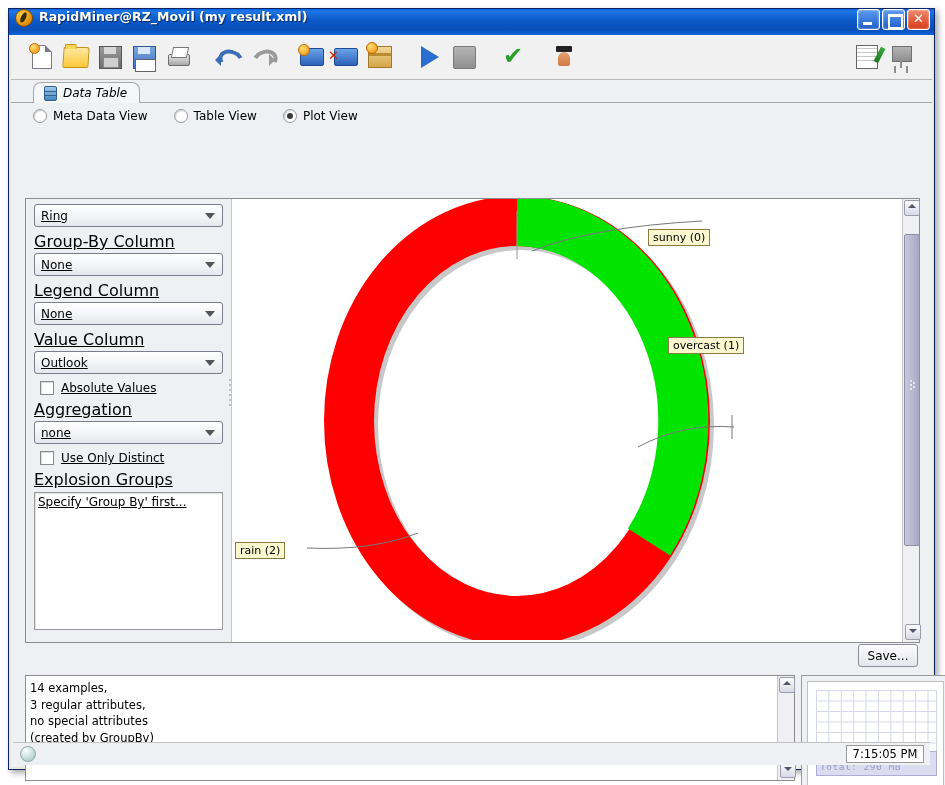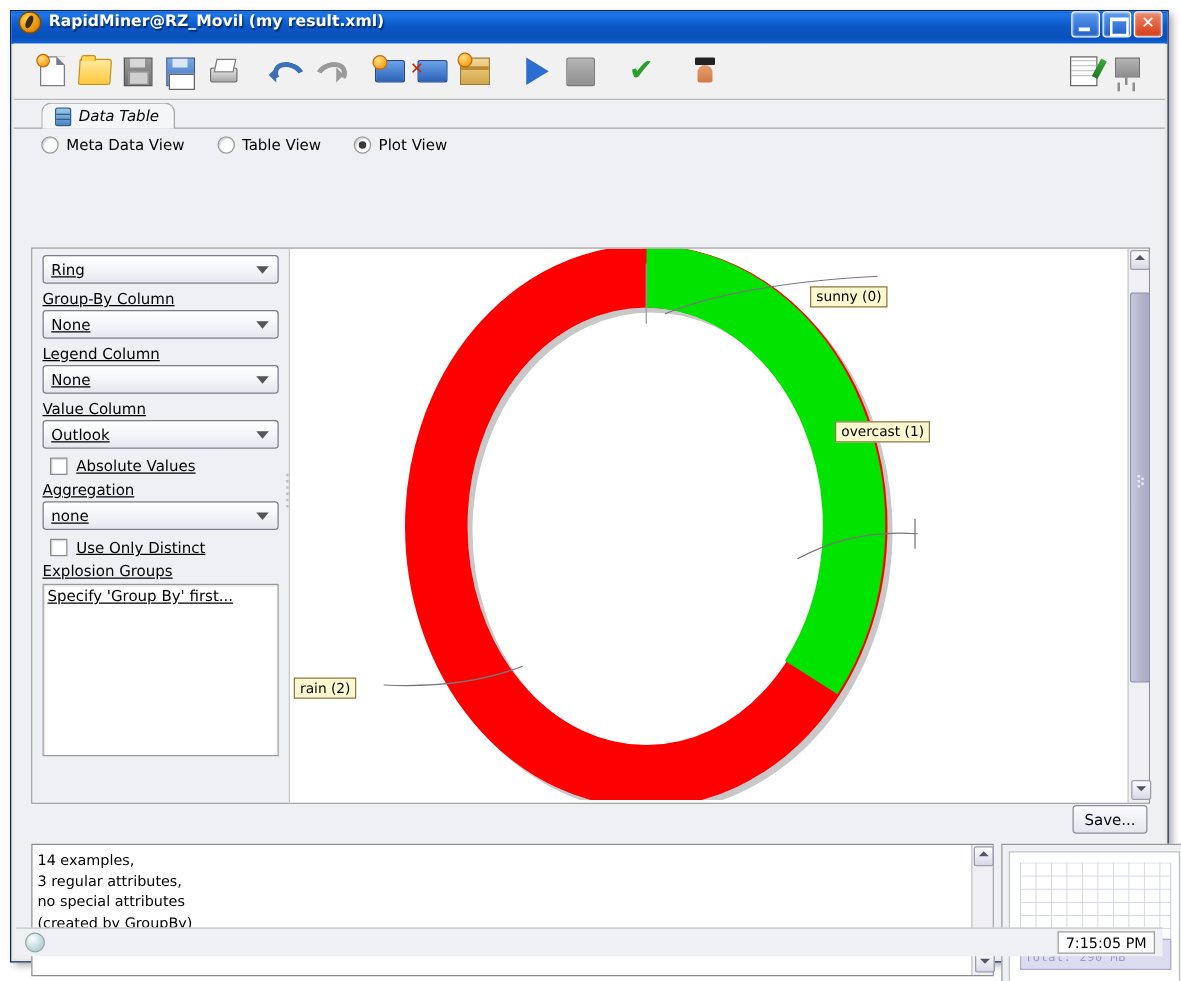--- a/index.html
+++ b/index.html
@@ -120,21 +120,21 @@
   #radio-row{height:26px;background:#eff0f3;display:flex;align-items:center;padding-left:22px;gap:26px;}
   .radio{display:flex;align-items:center;gap:6px;font-size:12px;}
   .rdot{width:12px;height:12px;border-radius:50%;background:#fff;
     border:1px solid #9a9a9a;box-shadow:inset 1px 1px 1px rgba(0,0,0,.18);position:relative;}
   .rdot.on:after{content:"";position:absolute;left:3px;top:3px;width:6px;height:6px;border-radius:50%;background:#3a3a3a;}
 
   
   #main{position:absolute;left:14px;top:163px;width:893px;height:443px;
     border:1px solid #8d8d8d;background:#fff;display:flex;text-decoration:underline;}
   #sidebar{width:205px;background:#eff0f3;border-right:1px solid #c6c6c6;padding:0 0 0 0;overflow:hidden;position:relative;}
-  .ctl-label{font-size:12px;color:#000;margin:5px 0 2px 8px;}
+  .ctl-label{font-size:16px;color:#000;margin:5px 0 2px 8px;}
   .combo{height:21px;margin:0 8px;background:linear-gradient(to bottom,#ffffff 0%,#f4f5f8 50%,#e6e8ee 100%);
     border:1px solid #7c7c8c;border-radius:3px;display:flex;align-items:center;position:relative;}
   .combo .cval{padding-left:6px;font-size:12px;color:#000;}
   .combo .carr{position:absolute;right:7px;top:8px;width:0;height:0;border:5px solid transparent;
     border-top:6px solid #555;border-bottom:none;}
   .chk-row{display:flex;align-items:center;gap:7px;margin:7px 0 2px 14px;font-size:12px;}
   .cbox{width:12px;height:12px;background:#fff;border:1px solid #8a8a8a;box-shadow:inset 1px 1px 1px rgba(0,0,0,.15);}
   #explosion-list{margin:3px 8px 0 8px;height:134px;background:#fff;border:1px solid #9a9a9a;
     box-shadow:inset 1px 1px 1px rgba(0,0,0,.12);font-size:12px;padding:2px 0 0 3px;color:#000;}
 

